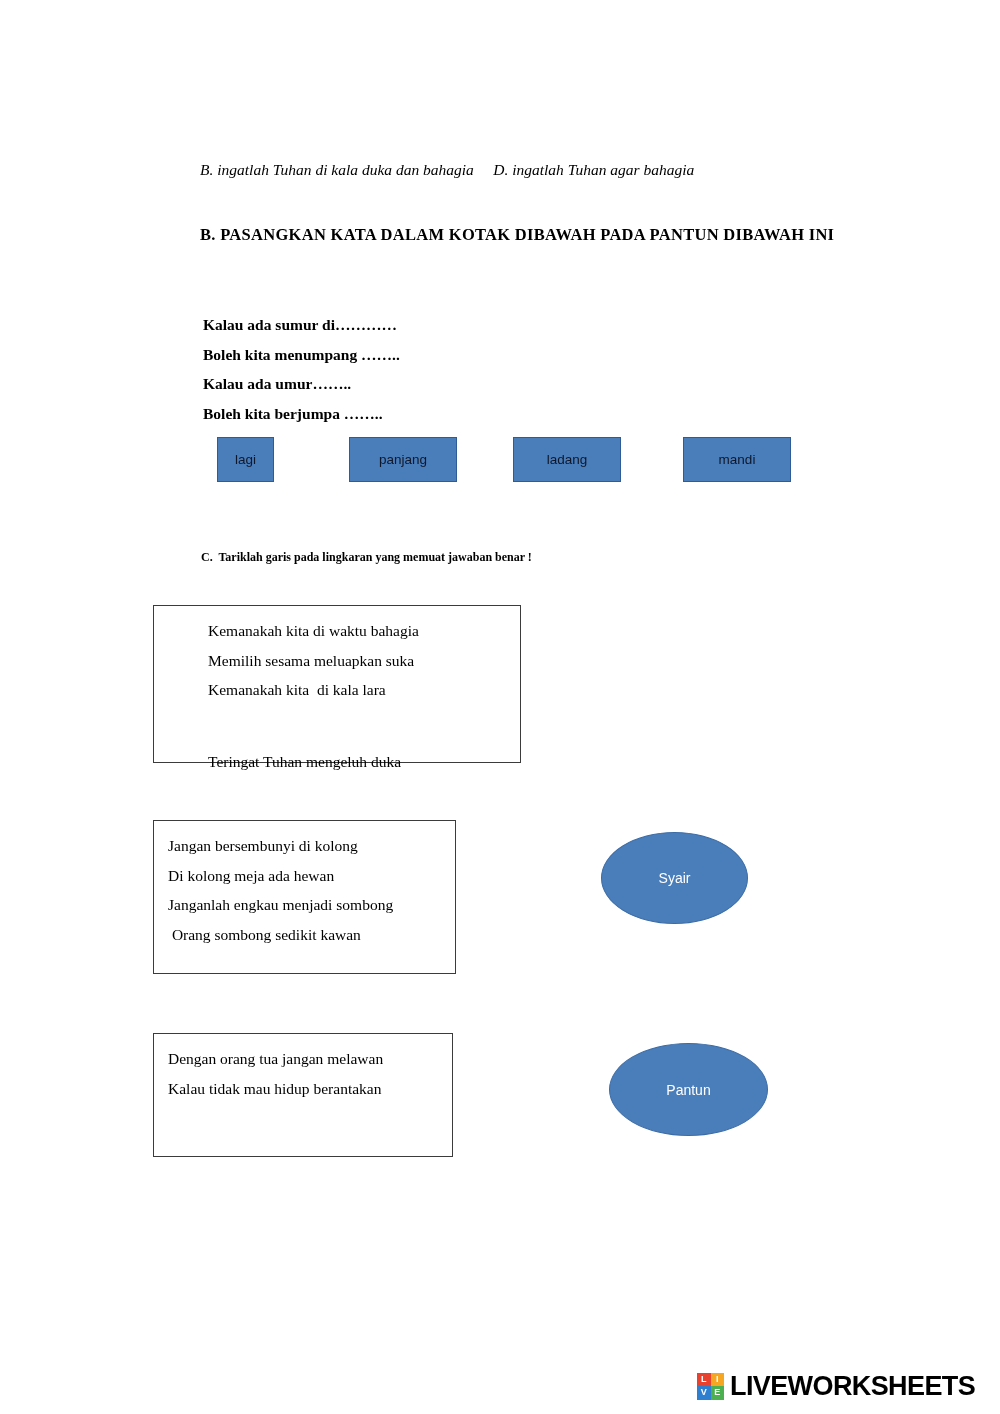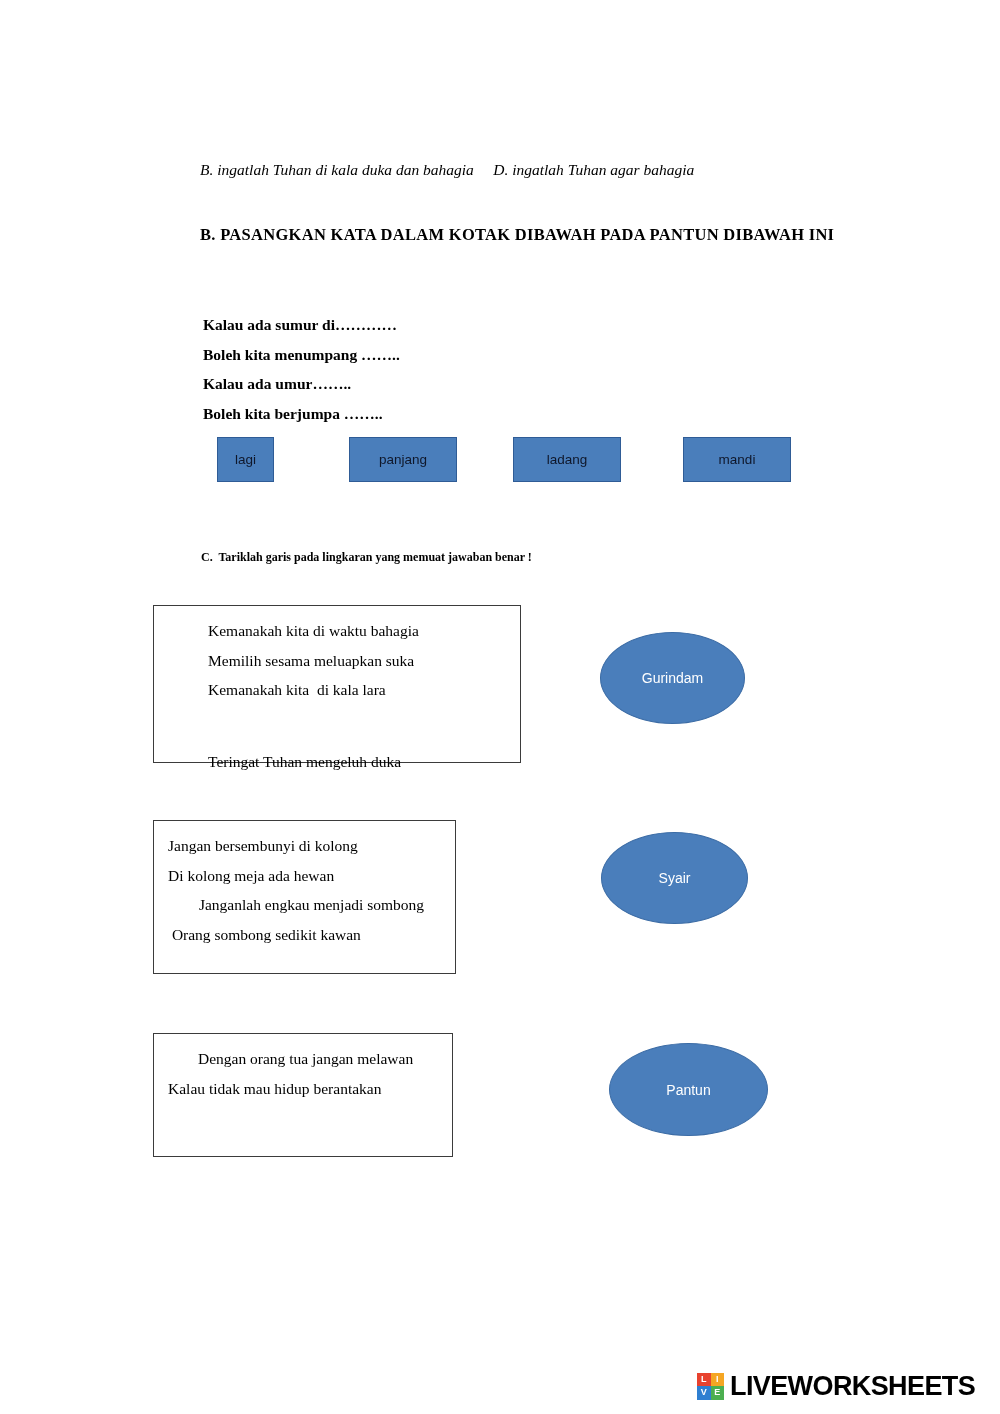--- a/index.html
+++ b/index.html
@@ -168,33 +168,32 @@
 
   <div class="section-c-title">C.  Tariklah garis pada lingkaran yang memuat jawaban benar !</div>
 
   <div class="stanza-box" style="left:153px; top:605px; width:368px; height:158px;">
     <div class="stanza-line" style="padding-left:46px;">Kemanakah kita di waktu bahagia</div>
     <div class="stanza-line" style="padding-left:46px;">Memilih sesama meluapkan suka</div>
     <div class="stanza-line" style="padding-left:46px;">Kemanakah kita  di kala lara</div>
     <div class="stanza-line" style="padding-left:46px;margin-top:42px;">Teringat Tuhan mengeluh duka</div>
   </div>
 
-  <div class="ellipse" style="left:600px; top:632px; width:145px; height:92px;">Gurindam</div>
 
   <div class="stanza-box" style="left:153px; top:820px; width:303px; height:154px;">
     <div class="stanza-line" style="padding-left:6px;">Jangan bersembunyi di kolong</div>
     <div class="stanza-line" style="padding-left:6px;">Di kolong meja ada hewan</div>
-    <div class="stanza-line" style="padding-left:6px;text-align:center;">Janganlah engkau menjadi sombong</div>
+    <div class="stanza-line" style="padding-left:6px;">Janganlah engkau menjadi sombong</div>
     <div class="stanza-line" style="padding-left:6px;"> Orang sombong sedikit kawan</div>
   </div>
 
   <div class="ellipse" style="left:601px; top:832px; width:147px; height:92px;">Syair</div>
 
   <div class="stanza-box" style="left:153px; top:1033px; width:300px; height:124px;">
-    <div class="stanza-line" style="padding-left:6px;margin-left:30px;">Dengan orang tua jangan melawan</div>
+    <div class="stanza-line" style="padding-left:6px;">Dengan orang tua jangan melawan</div>
     <div class="stanza-line" style="padding-left:6px;">Kalau tidak mau hidup berantakan</div>
   </div>
 
   <div class="ellipse" style="left:609px; top:1043px; width:159px; height:93px;">Pantun</div>
 
   <div class="footer-logo">
     <div class="logo-mark">
       <span class="lm-1">L</span>
       <span class="lm-2">I</span>
       <span class="lm-3">V</span>

